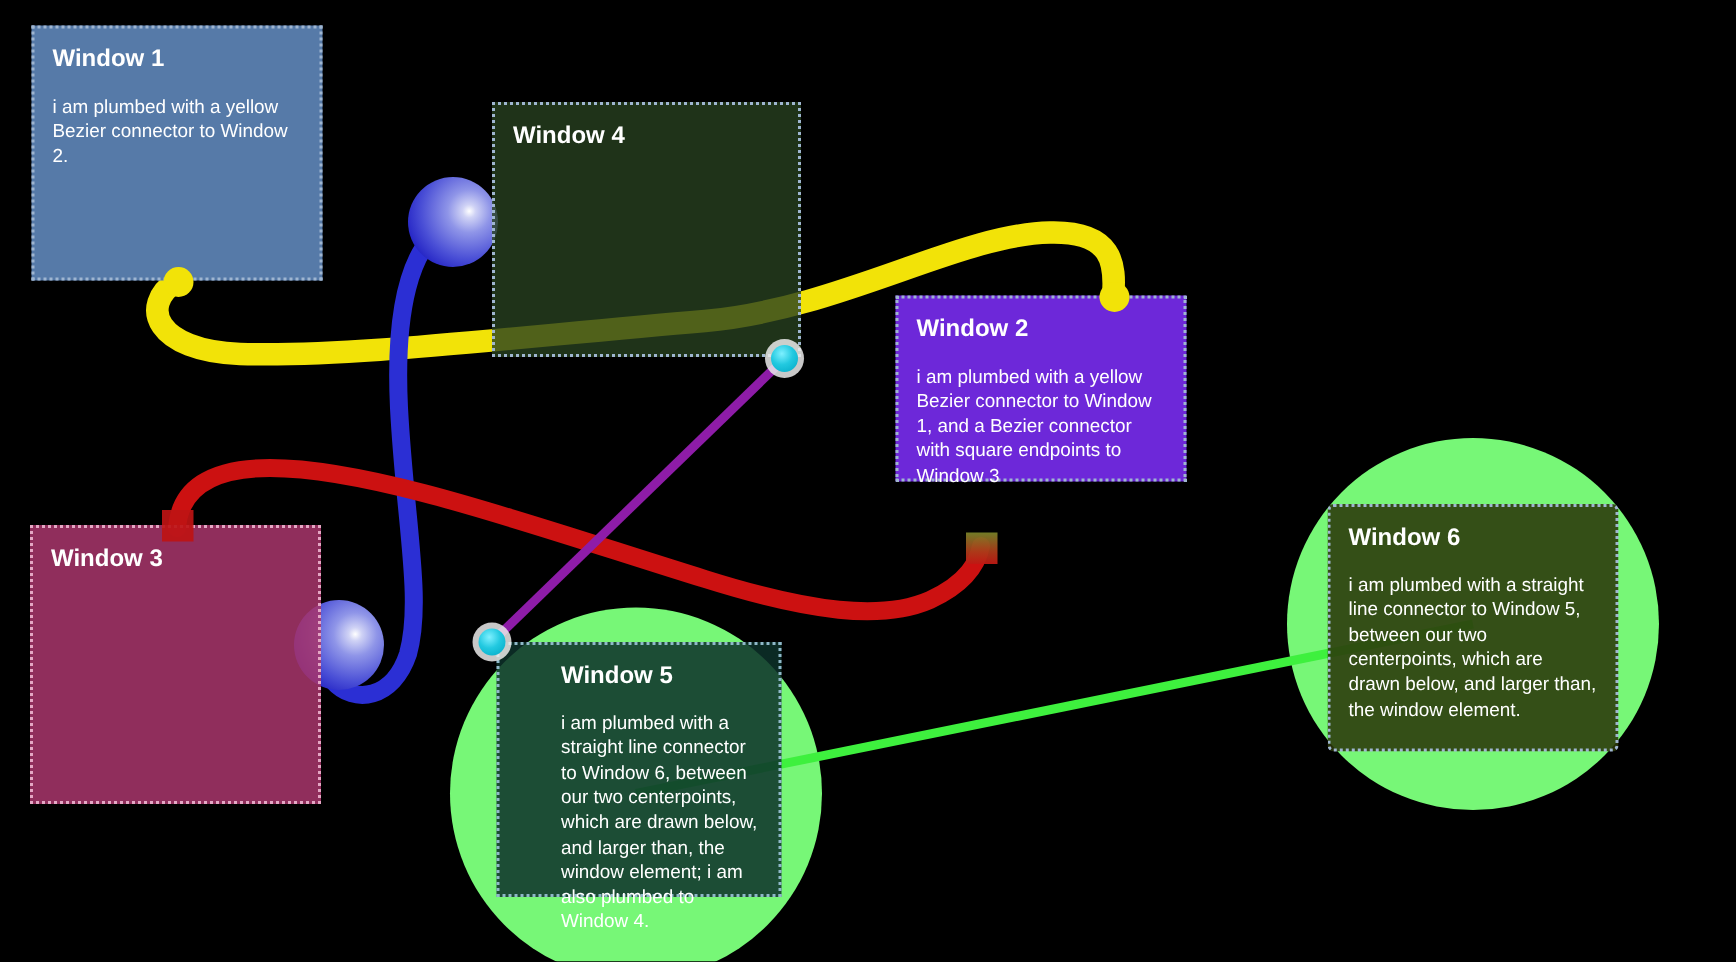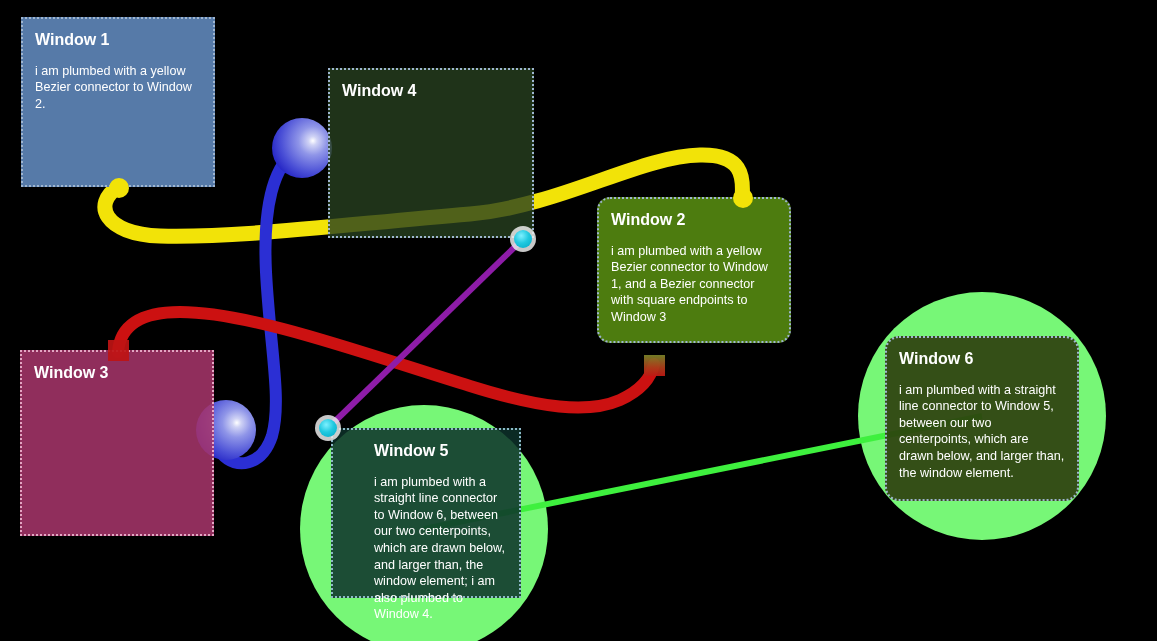--- a/index.html
+++ b/index.html
@@ -27,24 +27,24 @@
     z-index:20;
   }
   .win .title{
     font-size:16px;font-weight:bold;margin:0 0 14px 0;line-height:1.1;
   }
   .win .body{
     font-size:12.6px;line-height:16.6px;font-weight:normal;
   }
   #win1{left:21px;top:17px;width:194px;height:170px;background:#567aa8;border-color:#9fb6d1;}
   #win4{left:328px;top:68px;width:206px;height:170px;background:rgba(39,64,31,0.80);border-color:#9fb6d1;}
-  #win2{left:597px;top:197px;width:194px;height:146px;background:#4d7c0f;border-color:#9fb6d1;border-radius:13px;}
+  #win2{left:597px;top:197px;width:194px;height:124px;background:#6d28d9;border-color:#9fb6d1;}
   #win3{left:20px;top:350px;width:194px;height:186px;background:rgba(168,53,107,0.86);border-color:#e4a7c4;}
   #win5{left:331px;top:428px;width:190px;height:170px;background:rgba(13,49,42,0.86);border-color:#8fb8c9;padding-left:41px;}
-  #win6{left:885px;top:336px;width:194px;height:165px;background:rgba(43,56,10,0.88);border-color:#9fb6d1;border-radius:14px;}
+  #win6{left:885px;top:336px;width:194px;height:165px;background:rgba(43,56,10,0.88);border-color:#9fb6d1;border-radius:4px;}
   .sq-ep{position:absolute;z-index:25;}
   .img-ep{position:absolute;z-index:26;border-radius:50%;}
   .img-ep .ring{
     position:absolute;left:0;top:0;width:100%;height:100%;
     border-radius:50%;background:rgba(235,235,235,0.85);
   }
   .img-ep .dot{
     position:absolute;left:4px;top:4px;width:18px;height:18px;border-radius:50%;
     background:radial-gradient(circle at 40% 32%, #7ef0ff 0%, #22c9e0 45%, #00a7c4 100%);
   }

